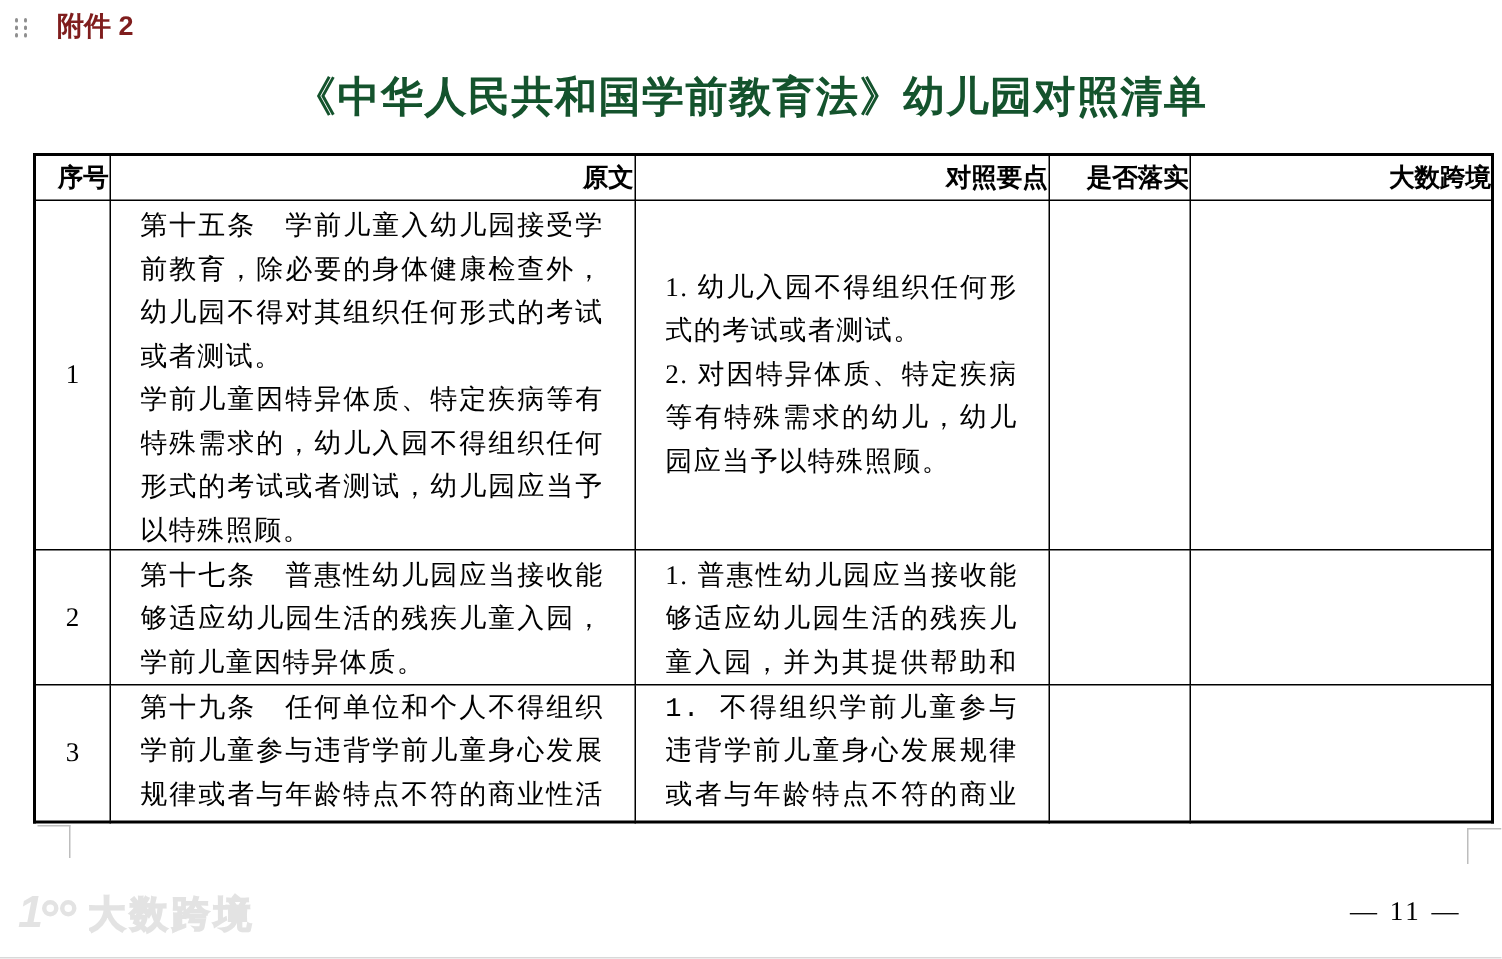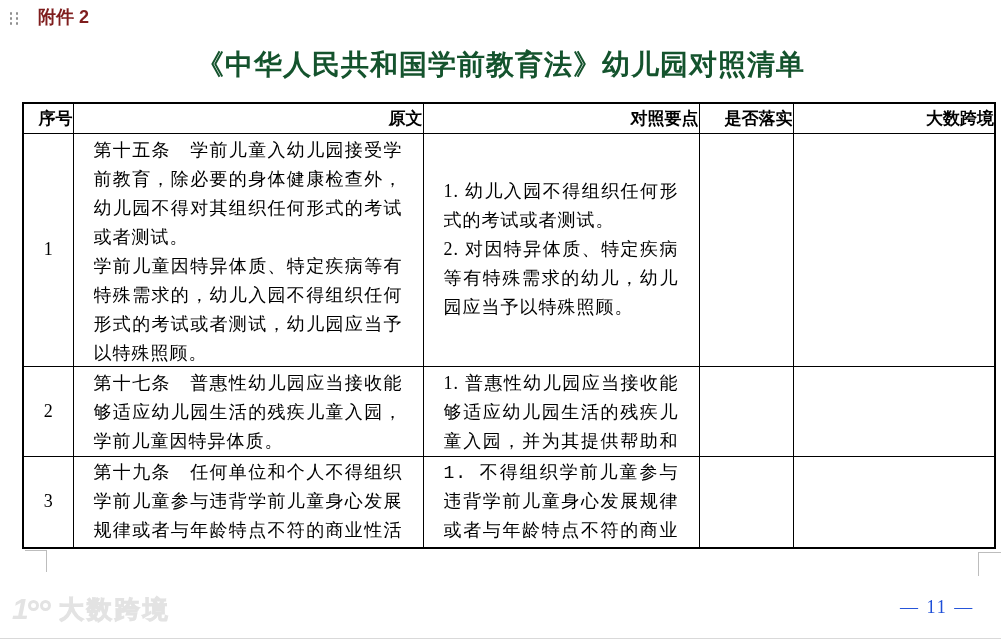--- a/index.html
+++ b/index.html
@@ -118,21 +118,21 @@
     margin-top: -8px;
   }
   .watermark .wm-text {
     font-size: 25px; letter-spacing: 3px;
     -webkit-text-stroke: 1px #e3e3e3;
   }
 
   .page-number {
     position: absolute; left: 900px; top: 597px;
     font-family: "Liberation Serif", serif;
-    font-size: 18px; color: #1d4ed8; letter-spacing: 2px;
+    font-size: 18px; color: #000000; letter-spacing: 2px;
     white-space: nowrap;
   }
 </style>
 </head>
 <body>
 
 <span class="drag-handle">
   <i></i>
     <i></i>
     <i></i>

